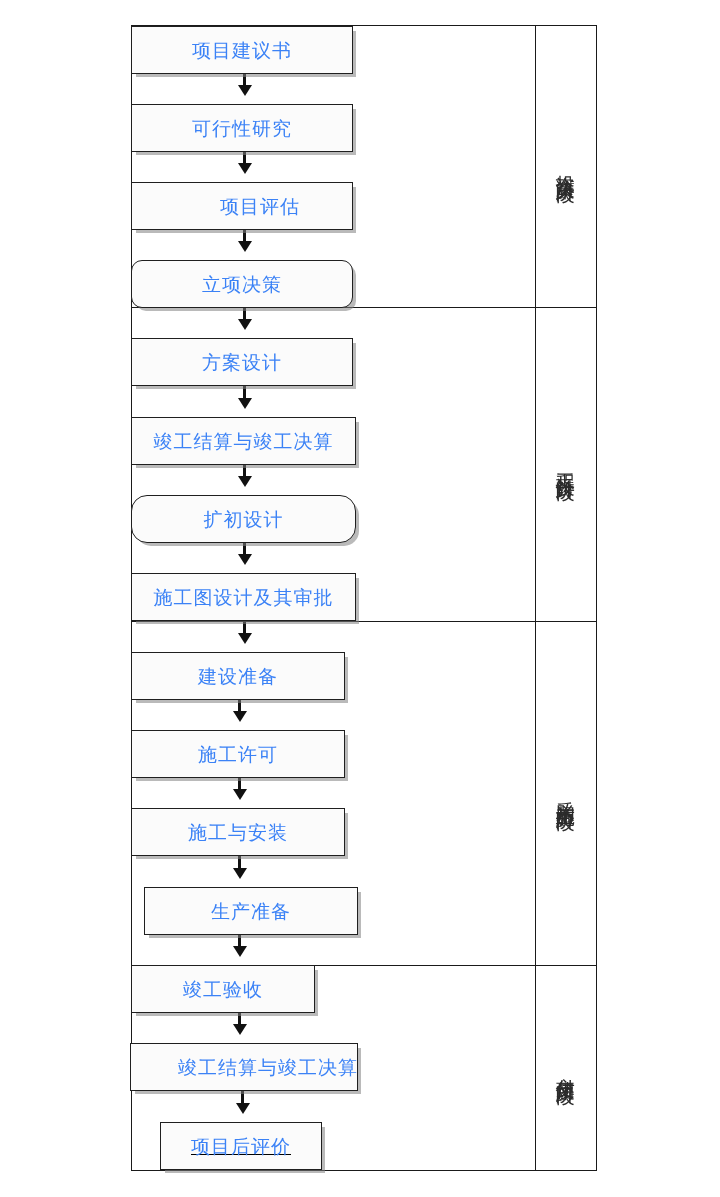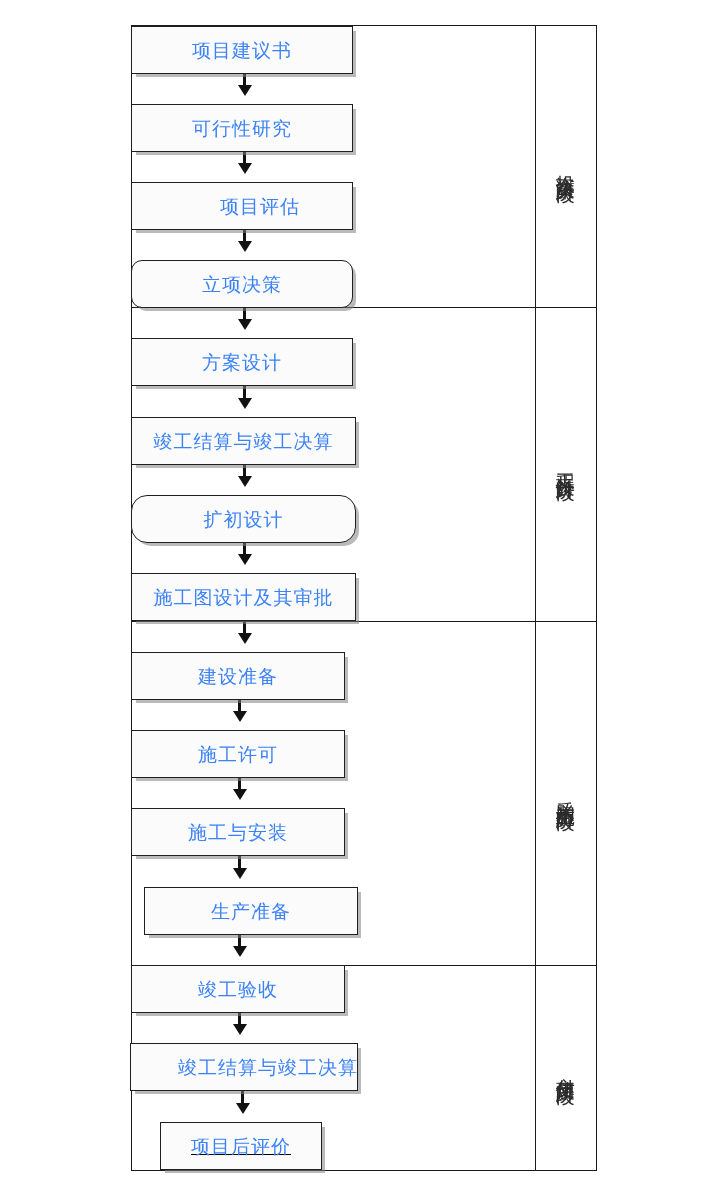--- a/index.html
+++ b/index.html
@@ -181,21 +181,21 @@
       </div>
       <div class="node" style="left: 131px; top: 730px; width: 214px; height: 48px; text-align: center;">
         <span class="node-label">施工许可</span>
       </div>
       <div class="node" style="left: 131px; top: 808px; width: 214px; height: 48px;">
         <span class="node-label">施工与安装</span>
       </div>
       <div class="node" style="left: 131px; top: 887px; width: 214px; height: 48px; margin-left: 13px;">
         <span class="node-label">生产准备</span>
       </div>
-      <div class="node" style="left: 131px; top: 965px; width: 214px; height: 48px;">
+      <div class="node" style="left: 131px; top: 965px; width: 184px; height: 48px;">
         <span class="node-label">竣工验收</span>
       </div>
       <div class="node" style="left: 130px; top: 1043px; width: 228px; height: 48px; padding-left: 48px;">
         <span class="node-label">竣工结算与竣工决算</span>
       </div>
       <div class="node" style="left: 160px; top: 1122px; width: 162px; height: 48px; text-decoration: underline;">
         <span class="node-label">项目后评价</span>
       </div>
     </div>
 

